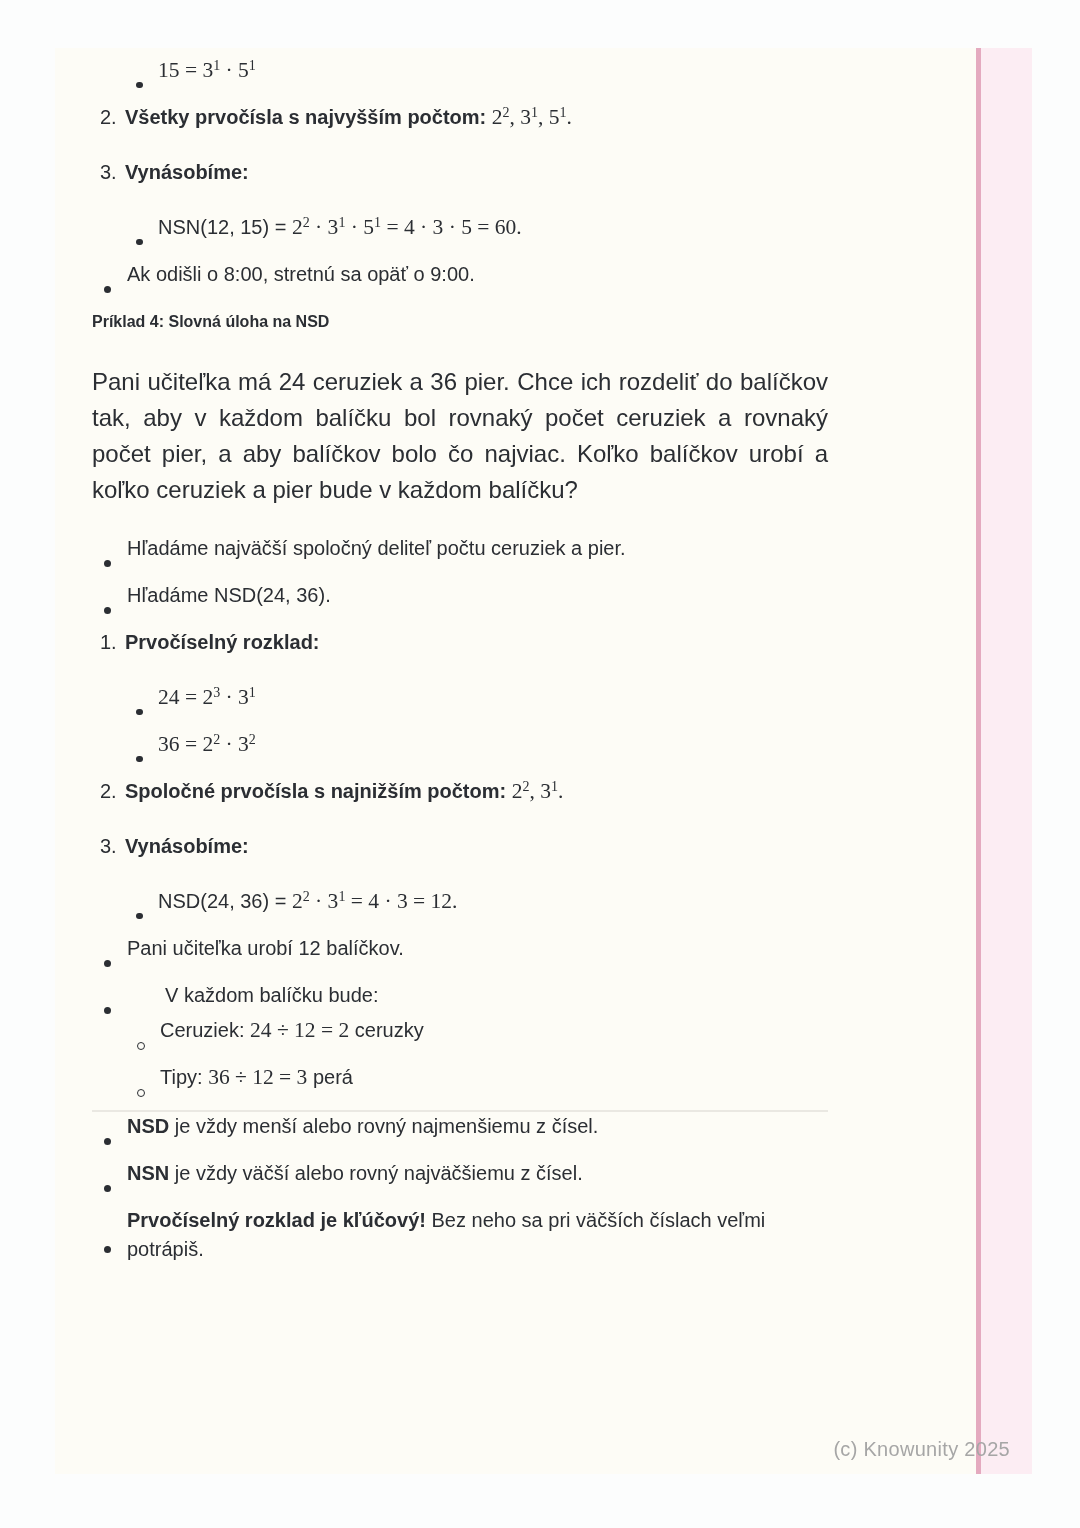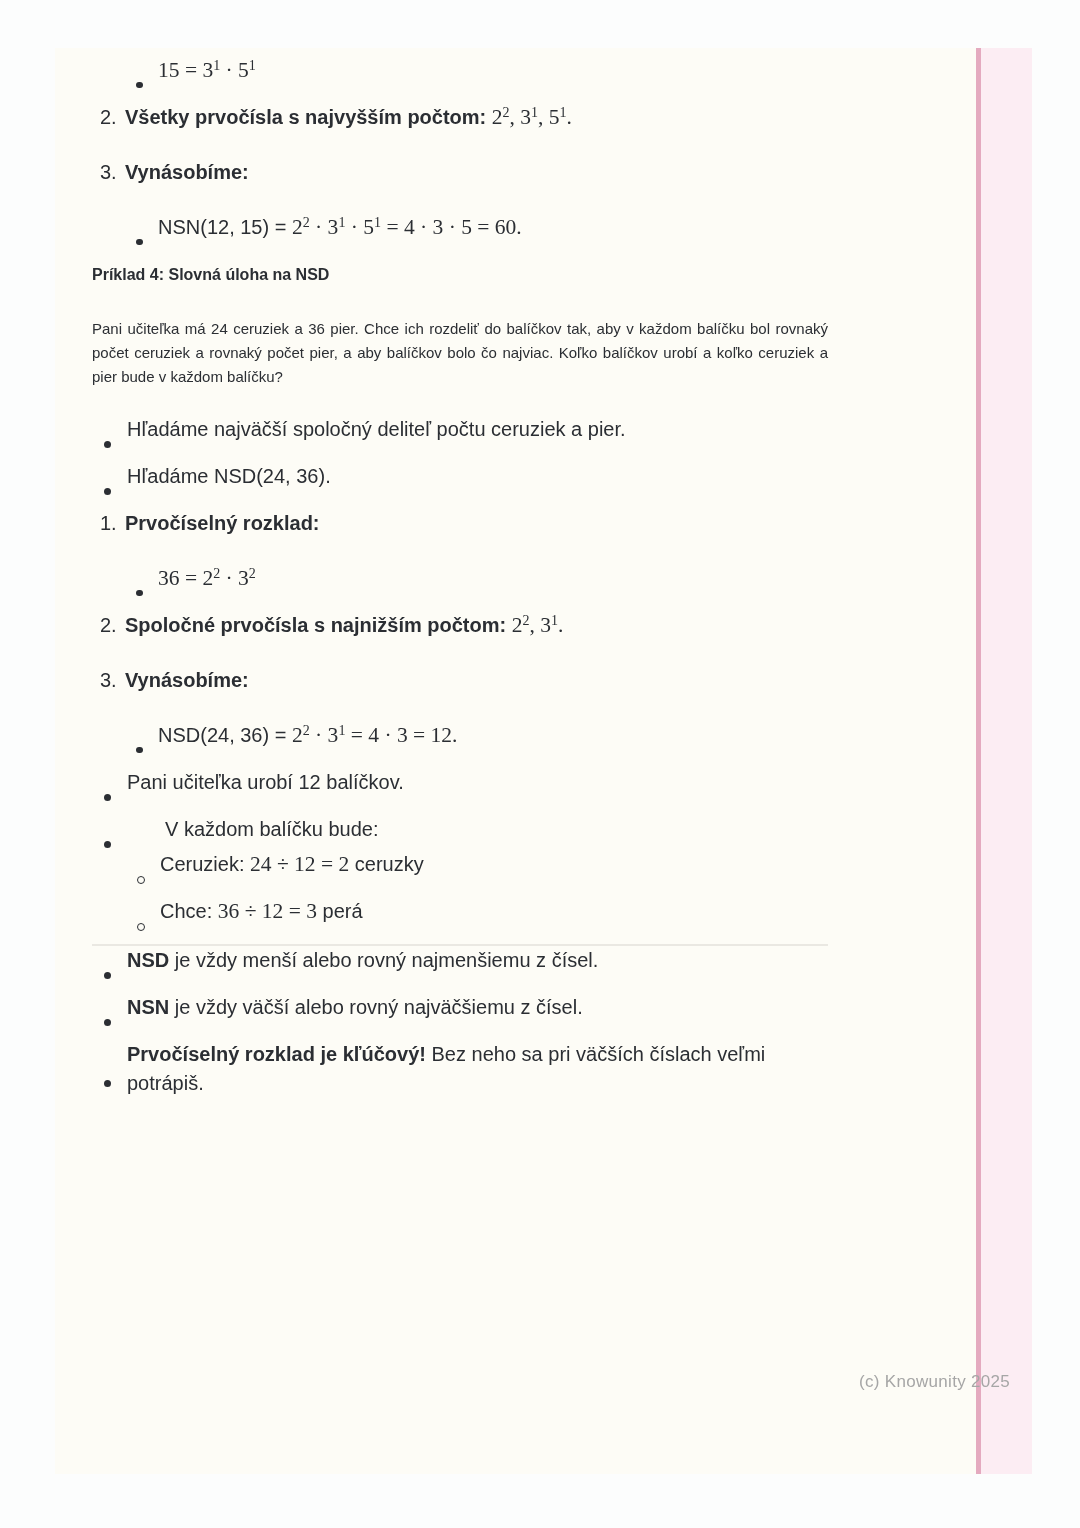--- a/index.html
+++ b/index.html
@@ -36,29 +36,29 @@
   .ring{position:absolute;top:11px;left:45px;width:6px;height:6px;border:1.8px solid var(--text);border-radius:50%;background:transparent;}
   .num{display:flex;margin:4px 0 26px;line-height:29px;font-size:20px;}
   .nmark{flex:0 0 auto;width:33px;padding-left:8px;box-sizing:border-box;}
   .body{flex:1 1 auto;}
 
   .bold{font-weight:700;}
   .math{font-family:"Liberation Serif",serif;font-size:21.5px;}
   .math sup{font-size:14px;line-height:0;position:relative;top:-7px;vertical-align:baseline;}
 
   .h3{font-weight:700;font-size:16px;line-height:29px;margin:8px 0 28px;}
-  .para{font-size:15px;line-height:24px;text-align:justify;margin:0 0 26px;}
+  .para{font-size:24px;line-height:36px;text-align:justify;margin:0 0 26px;}
   .hr{height:0;border-top:2px solid var(--divider);margin:12px 0 0;}
   .h1block{margin:44px 0 27px;}
   .h1{font-size:36px;line-height:45px;font-weight:700;color:var(--accent);letter-spacing:-0.3px;}
   .h1-underline{height:4px;background:var(--underline);margin-top:13px;border-radius:1px;}
 
   .watermark{
-    position:absolute;top:1372px;right:70px;z-index:5;
-    font-size:17px;color:var(--watermark);letter-spacing:0.3px;
+    position:absolute;top:1438px;right:70px;z-index:5;
+    font-size:20px;color:var(--watermark);letter-spacing:0.3px;
   }
 </style>
 </head>
 <body>
 
 <div class="card">
   <div class="stripe"></div>
   <div class="content">
       <div class="li">
         <span class="mark m2">
@@ -73,37 +73,49 @@
       <div class="num">
         <span class="nmark">3.</span>
         <div class="body"><span class="bold">Vynásobíme:</span></div>
       </div>
       <div class="li">
         <span class="mark m2">
           <span class="dot"></span>
         </span>
         <div class="body"><span>NSN(12, 15) = </span><span class="math">2<sup>2</sup> · 3<sup>1</sup> · 5<sup>1</sup> = 4 · 3 · 5 = 60.</span></div>
       </div>
+      <div class="li">
+        <span class="mark m1">
+          <span class="dot"></span>
+        </span>
+        <div class="body"><span>Ak odišli o 8:00, stretnú sa opäť o 9:00.</span></div>
+      </div>
       <div class="h3"><span class="bold">Príklad 4: Slovná úloha na NSD</span></div>
       <div class="para"><span>Pani učiteľka má 24 ceruziek a 36 pier. Chce ich rozdeliť do balíčkov tak, aby v každom balíčku bol rovnaký počet ceruziek a rovnaký počet pier, a aby balíčkov bolo čo najviac. Koľko balíčkov urobí a koľko ceruziek a pier bude v každom balíčku?</span></div>
       <div class="li">
         <span class="mark m1">
           <span class="dot"></span>
         </span>
         <div class="body"><span>Hľadáme najväčší spoločný deliteľ počtu ceruziek a pier.</span></div>
       </div>
       <div class="li">
         <span class="mark m1">
           <span class="dot"></span>
         </span>
         <div class="body"><span>Hľadáme NSD(24, 36).</span></div>
       </div>
       <div class="num">
         <span class="nmark">1.</span>
         <div class="body"><span class="bold">Prvočíselný rozklad:</span></div>
+      </div>
+      <div class="li">
+        <span class="mark m2">
+          <span class="dot"></span>
+        </span>
+        <div class="body"><span class="math">24 = 2<sup>3</sup> · 3<sup>1</sup></span></div>
       </div>
       <div class="li">
         <span class="mark m2">
           <span class="dot"></span>
         </span>
         <div class="body"><span class="math">36 = 2<sup>2</sup> · 3<sup>2</sup></span></div>
       </div>
       <div class="num">
         <span class="nmark">2.</span>
         <div class="body"><span class="bold">Spoločné prvočísla s najnižším počtom: </span><span class="math">2<sup>2</sup>, 3<sup>1</sup>.</span></div>
@@ -133,21 +145,21 @@
       <div class="li">
         <span class="mark m3">
           <span class="ring"></span>
         </span>
         <div class="body"><span>Ceruziek: </span><span class="math">24 ÷ 12 = 2</span><span> ceruzky</span></div>
       </div>
       <div class="li">
         <span class="mark m3">
           <span class="ring"></span>
         </span>
-        <div class="body"><span>Chce: </span><span class="math">36 ÷ 12 = 3</span><span> perá</span></div>
+        <div class="body"><span>Tipy: </span><span class="math">36 ÷ 12 = 3</span><span> perá</span></div>
       </div>
       <div class="hr"></div>
       <div class="li">
         <span class="mark m1">
           <span class="dot"></span>
         </span>
         <div class="body"><span class="bold">NSD</span><span> je vždy menší alebo rovný najmenšiemu z čísel.</span></div>
       </div>
       <div class="li">
         <span class="mark m1">

